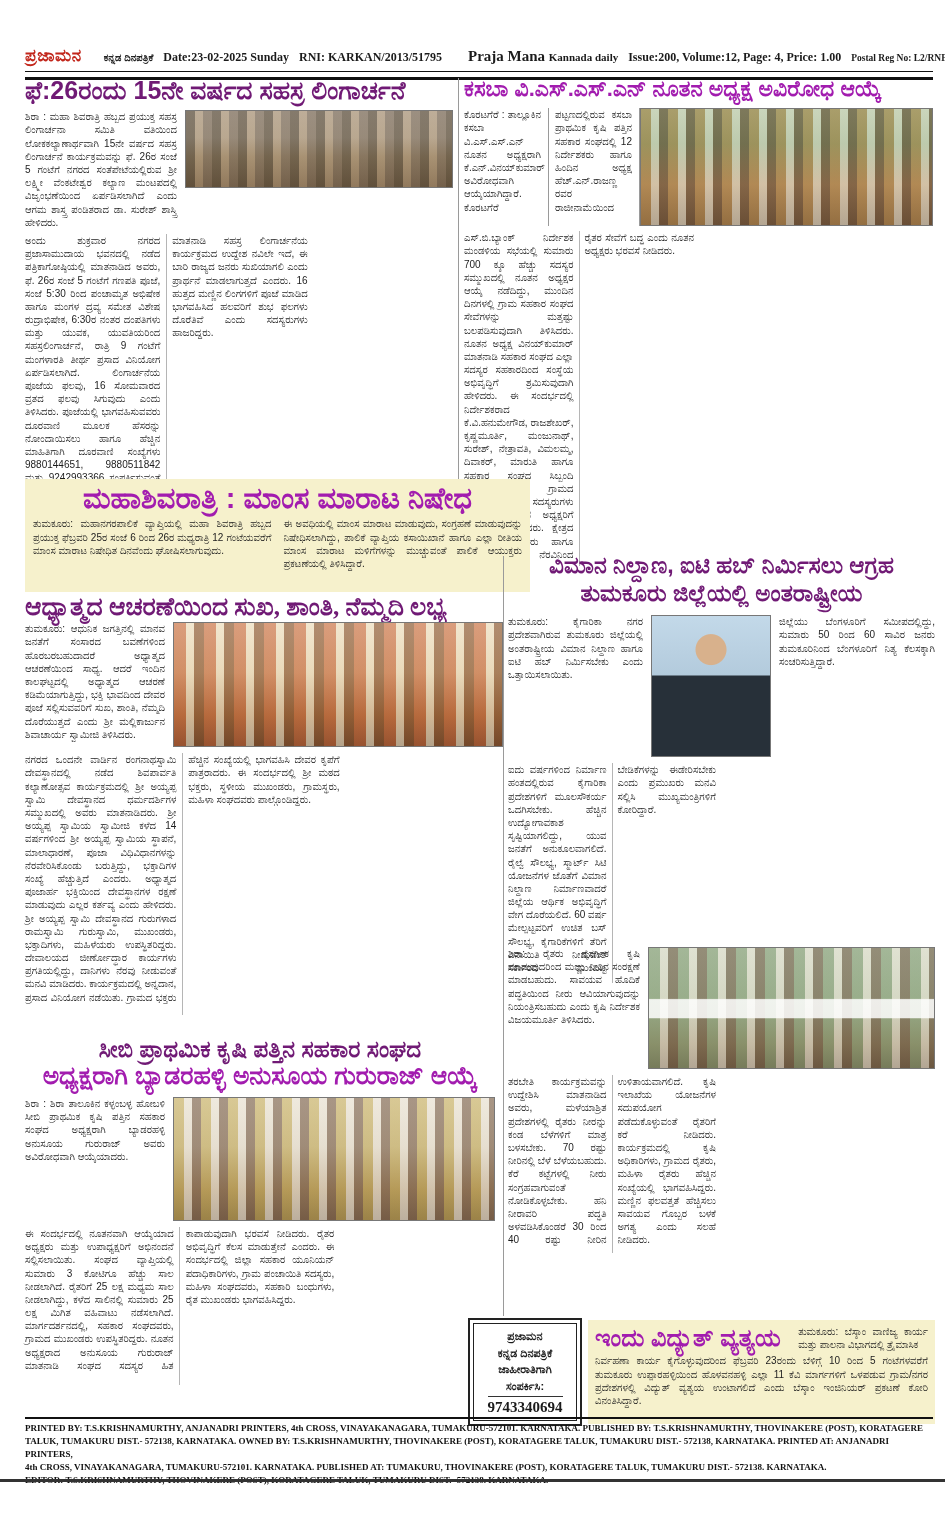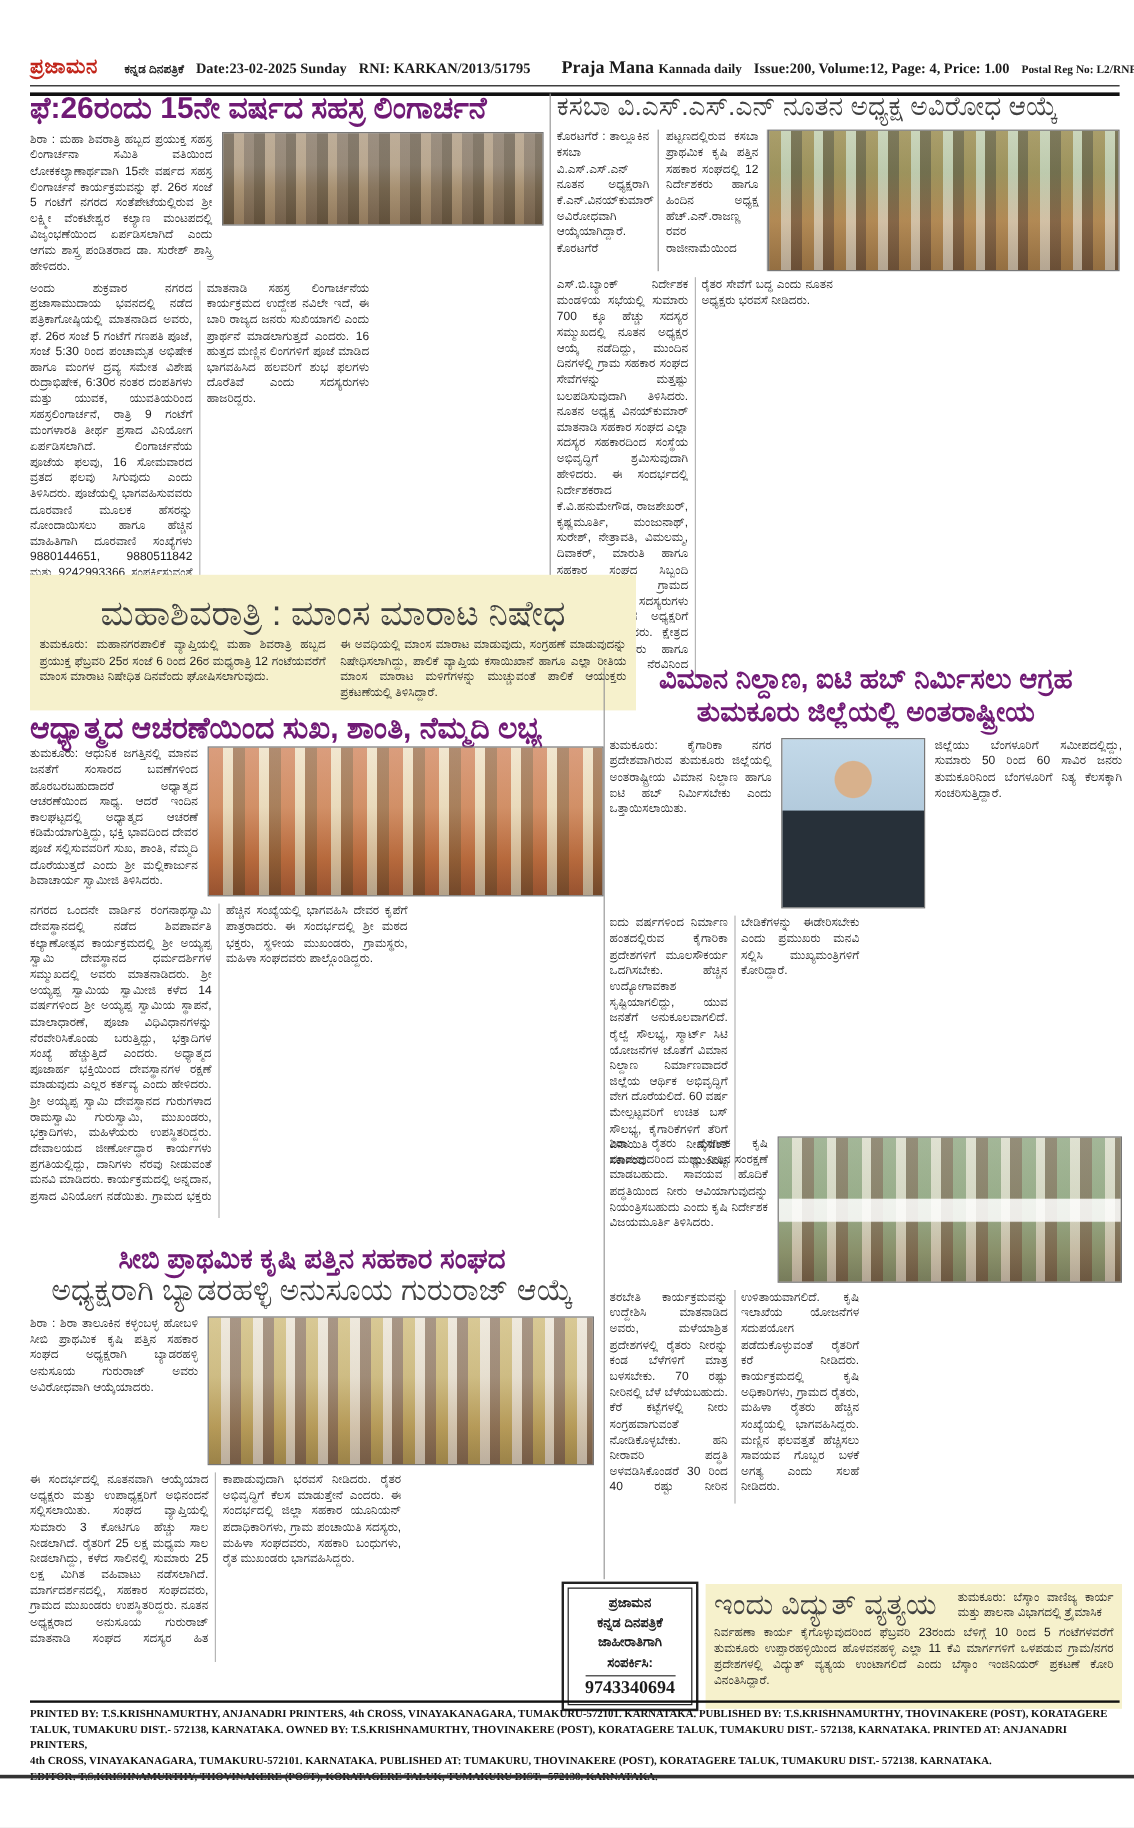--- a/index.html
+++ b/index.html
@@ -10,21 +10,21 @@
   .mh-logo{font-size:17px;font-weight:bold;color:#c2261b;letter-spacing:.5px;}
   .mh-lamp{display:inline-block;width:7px;height:7px;background:#7a1d12;transform:rotate(45deg);margin:0 1px;}
   .mh-tag{font-size:10px;font-weight:bold;color:#222;}
   .mh-date,.mh-rni,.mh-issue{font-size:12px;font-weight:bold;font-family:"Liberation Serif",serif;}
   .mh-title{font-size:15px;font-weight:bold;font-family:"Liberation Serif",serif;margin-left:16px;}
   .mh-title small{font-size:11px;}
   .mh-postal{font-size:9.5px;font-weight:bold;font-family:"Liberation Serif",serif;}
   .mh-rule{position:absolute;left:25px;right:12px;top:71px;height:5px;border-top:1.5px solid #111;border-bottom:3px solid #111;}
   
   .hl-red{color:#701a75;font-weight:bold;}
-  .hl-blk{color:#404040;font-weight:normal;}
+  .hl-blk{color:#a21caf;font-weight:bold;}
   .bodytxt{font-size:10px;line-height:1.32;text-align:justify;color:#1c1c1c;}
   .cols3{column-count:3;column-gap:12px;column-rule:1px solid #b5b5b5;column-fill:auto;}
   .cols4{column-count:4;column-gap:11px;column-rule:1px solid #b5b5b5;column-fill:auto;}
   .cols2{column-count:2;column-gap:14px;column-rule:1px solid #9a9a9a;column-fill:auto;}
   .lead-col{width:152px;flex:0 0 152px;}
   .vrule{position:absolute;width:1px;background:#9a9a9a;}
   
   .photo{border:1px solid #777;box-sizing:border-box;}
   .ph-hall{background:
       repeating-linear-gradient(90deg,rgba(60,45,30,.55) 0 9px,rgba(150,120,90,.45) 9px 17px,rgba(90,70,55,.5) 17px 26px),
@@ -96,21 +96,21 @@
 
   <div style="position:absolute;left:464px;top:77px;width:471px;">
     <div class="hl-blk" style="font-size:22px;line-height:1.1;">ಕಸಬಾ ವಿ.ಎಸ್.ಎಸ್.ಎನ್ ನೂತನ ಅಧ್ಯಕ್ಷ ಅವಿರೋಧ ಆಯ್ಕೆ</div>
     <div style="display:flex;gap:8px;margin-top:7px;">
       <div class="bodytxt cols2" style="width:168px;height:118px;">ಕೊರಟಗೆರೆ : ತಾಲ್ಲೂಕಿನ ಕಸಬಾ ವಿ.ಎಸ್.ಎಸ್.ಎನ್ ನೂತನ ಅಧ್ಯಕ್ಷರಾಗಿ ಕೆ.ಎನ್.ವಿನಯ್‌ಕುಮಾರ್ ಅವಿರೋಧವಾಗಿ ಆಯ್ಕೆಯಾಗಿದ್ದಾರೆ. ಕೊರಟಗೆರೆ ಪಟ್ಟಣದಲ್ಲಿರುವ ಕಸಬಾ ಪ್ರಾಥಮಿಕ ಕೃಷಿ ಪತ್ತಿನ ಸಹಕಾರ ಸಂಘದಲ್ಲಿ 12 ನಿರ್ದೇಶಕರು ಹಾಗೂ ಹಿಂದಿನ ಅಧ್ಯಕ್ಷ ಹೆಚ್.ಎನ್.ರಾಜಣ್ಣ ರವರ ರಾಜೀನಾಮೆಯಿಂದ ತೆರವಾದ ಸ್ಥಾನಕ್ಕೆ ಫೆಬ್ರವರಿ 21 ಬುಧವಾರ 11 ಗಂಟೆಗೆ ಎಲ್ಲಾ ನಿರ್ದೇಶಕರ ಸಮ್ಮುಖದಲ್ಲಿ ಚುನಾವಣೆ ನಡೆಯಿತು.</div>
       <div class="photo ph-outdoor" style="width:293px;height:118px;"></div>
     </div>
     <div class="bodytxt cols4" style="margin-top:5px;height:335px;">ಎಸ್.ಬಿ.ಬ್ಯಾಂಕ್ ನಿರ್ದೇಶಕ ಮಂಡಳಿಯ ಸಭೆಯಲ್ಲಿ ಸುಮಾರು 700 ಕ್ಕೂ ಹೆಚ್ಚು ಸದಸ್ಯರ ಸಮ್ಮುಖದಲ್ಲಿ ನೂತನ ಅಧ್ಯಕ್ಷರ ಆಯ್ಕೆ ನಡೆದಿದ್ದು, ಮುಂದಿನ ದಿನಗಳಲ್ಲಿ ಗ್ರಾಮ ಸಹಕಾರ ಸಂಘದ ಸೇವೆಗಳನ್ನು ಮತ್ತಷ್ಟು ಬಲಪಡಿಸುವುದಾಗಿ ತಿಳಿಸಿದರು. ನೂತನ ಅಧ್ಯಕ್ಷ ವಿನಯ್‌ಕುಮಾರ್ ಮಾತನಾಡಿ ಸಹಕಾರ ಸಂಘದ ಎಲ್ಲಾ ಸದಸ್ಯರ ಸಹಕಾರದಿಂದ ಸಂಸ್ಥೆಯ ಅಭಿವೃದ್ಧಿಗೆ ಶ್ರಮಿಸುವುದಾಗಿ ಹೇಳಿದರು. ಈ ಸಂದರ್ಭದಲ್ಲಿ ನಿರ್ದೇಶಕರಾದ ಕೆ.ವಿ.ಹನುಮೇಗೌಡ, ರಾಜಶೇಖರ್, ಕೃಷ್ಣಮೂರ್ತಿ, ಮಂಜುನಾಥ್, ಸುರೇಶ್, ನೇತ್ರಾವತಿ, ವಿಮಲಮ್ಮ, ದಿವಾಕರ್, ಮಾರುತಿ ಹಾಗೂ ಸಹಕಾರ ಸಂಘದ ಸಿಬ್ಬಂದಿ ವರ್ಗದವರು, ಗ್ರಾಮದ ಮುಖಂಡರು, ಸದಸ್ಯರುಗಳು ಹಾಜರಿದ್ದು ನೂತನ ಅಧ್ಯಕ್ಷರಿಗೆ ಅಭಿನಂದನೆ ಸಲ್ಲಿಸಿದರು. ಕ್ಷೇತ್ರದ ಬಲವೃದ್ಧಿಗೆ ಶಾಸಕರು ಹಾಗೂ ಗ್ರಾಮ ಸಹಕಾರಿಗಳ ನೆರವಿನಿಂದ ರೈತರ ಸೇವೆಗೆ ಬದ್ಧ ಎಂದು ನೂತನ ಅಧ್ಯಕ್ಷರು ಭರವಸೆ ನೀಡಿದರು.</div>
   </div>
 
-  <div class="creambox" style="position:absolute;left:25px;top:479px;width:505px;height:113px;padding:18px 8px;">
+  <div class="creambox" style="position:absolute;left:25px;top:479px;width:505px;height:113px;padding:4px 8px;">
     <div class="hl-blk headline-center" style="font-size:29px;line-height:1.05;">ಮಹಾಶಿವರಾತ್ರಿ : ಮಾಂಸ ಮಾರಾಟ ನಿಷೇಧ</div>
     <div style="display:flex;gap:12px;margin-top:4px;">
       <div class="bodytxt" style="flex:1;">ತುಮಕೂರು: ಮಹಾನಗರಪಾಲಿಕೆ ವ್ಯಾಪ್ತಿಯಲ್ಲಿ ಮಹಾ ಶಿವರಾತ್ರಿ ಹಬ್ಬದ ಪ್ರಯುಕ್ತ ಫೆಬ್ರವರಿ 25ರ ಸಂಜೆ 6 ರಿಂದ 26ರ ಮಧ್ಯರಾತ್ರಿ 12 ಗಂಟೆಯವರೆಗೆ ಮಾಂಸ ಮಾರಾಟ ನಿಷೇಧಿತ ದಿನವೆಂದು ಘೋಷಿಸಲಾಗುವುದು.</div>
       <div class="bodytxt" style="flex:1;">ಈ ಅವಧಿಯಲ್ಲಿ ಮಾಂಸ ಮಾರಾಟ ಮಾಡುವುದು, ಸಂಗ್ರಹಣೆ ಮಾಡುವುದನ್ನು ನಿಷೇಧಿಸಲಾಗಿದ್ದು, ಪಾಲಿಕೆ ವ್ಯಾಪ್ತಿಯ ಕಸಾಯಿಖಾನೆ ಹಾಗೂ ಎಲ್ಲಾ ರೀತಿಯ ಮಾಂಸ ಮಾರಾಟ ಮಳಿಗೆಗಳನ್ನು ಮುಚ್ಚುವಂತೆ ಪಾಲಿಕೆ ಆಯುಕ್ತರು ಪ್ರಕಟಣೆಯಲ್ಲಿ ತಿಳಿಸಿದ್ದಾರೆ.</div>
     </div>
   </div>
 
   <div style="position:absolute;left:508px;top:552px;width:427px;">
     <div class="hl-red headline-center" style="font-size:23px;line-height:1.2;">
       <div>ವಿಮಾನ ನಿಲ್ದಾಣ, ಐಟಿ ಹಬ್ ನಿರ್ಮಿಸಲು ಆಗ್ರಹ</div>
@@ -120,21 +120,21 @@
       <div class="bodytxt" style="flex:0 0 135px;">ತುಮಕೂರು: ಕೈಗಾರಿಕಾ ನಗರ ಪ್ರದೇಶವಾಗಿರುವ ತುಮಕೂರು ಜಿಲ್ಲೆಯಲ್ಲಿ ಅಂತರಾಷ್ಟ್ರೀಯ ವಿಮಾನ ನಿಲ್ದಾಣ ಹಾಗೂ ಐಟಿ ಹಬ್ ನಿರ್ಮಿಸಬೇಕು ಎಂದು ಒತ್ತಾಯಿಸಲಾಯಿತು.</div>
       <div class="photo ph-portrait" style="flex:0 0 120px;height:142px;"></div>
       <div class="bodytxt" style="flex:1;">ಜಿಲ್ಲೆಯು ಬೆಂಗಳೂರಿಗೆ ಸಮೀಪದಲ್ಲಿದ್ದು, ಸುಮಾರು 50 ರಿಂದ 60 ಸಾವಿರ ಜನರು ತುಮಕೂರಿನಿಂದ ಬೆಂಗಳೂರಿಗೆ ನಿತ್ಯ ಕೆಲಸಕ್ಕಾಗಿ ಸಂಚರಿಸುತ್ತಿದ್ದಾರೆ.</div>
     </div>
     <div class="bodytxt cols4" style="margin-top:6px;height:220px;">ಐದು ವರ್ಷಗಳಿಂದ ನಿರ್ಮಾಣ ಹಂತದಲ್ಲಿರುವ ಕೈಗಾರಿಕಾ ಪ್ರದೇಶಗಳಿಗೆ ಮೂಲಸೌಕರ್ಯ ಒದಗಿಸಬೇಕು. ಹೆಚ್ಚಿನ ಉದ್ಯೋಗಾವಕಾಶ ಸೃಷ್ಟಿಯಾಗಲಿದ್ದು, ಯುವ ಜನತೆಗೆ ಅನುಕೂಲವಾಗಲಿದೆ. ರೈಲ್ವೆ ಸೌಲಭ್ಯ, ಸ್ಮಾರ್ಟ್ ಸಿಟಿ ಯೋಜನೆಗಳ ಜೊತೆಗೆ ವಿಮಾನ ನಿಲ್ದಾಣ ನಿರ್ಮಾಣವಾದರೆ ಜಿಲ್ಲೆಯ ಆರ್ಥಿಕ ಅಭಿವೃದ್ಧಿಗೆ ವೇಗ ದೊರೆಯಲಿದೆ. 60 ವರ್ಷ ಮೇಲ್ಪಟ್ಟವರಿಗೆ ಉಚಿತ ಬಸ್ ಸೌಲಭ್ಯ, ಕೈಗಾರಿಕೆಗಳಿಗೆ ತೆರಿಗೆ ವಿನಾಯಿತಿ ನೀಡುವಂತೆ ಸರ್ಕಾರದ ಮುಂದಿಟ್ಟ ಬೇಡಿಕೆಗಳನ್ನು ಈಡೇರಿಸಬೇಕು ಎಂದು ಪ್ರಮುಖರು ಮನವಿ ಸಲ್ಲಿಸಿ ಮುಖ್ಯಮಂತ್ರಿಗಳಿಗೆ ಕೋರಿದ್ದಾರೆ.</div>
   </div>
 
   <div class="vrule" style="left:503px;top:556px;height:760px;"></div>
 
   <div style="position:absolute;left:25px;top:594px;width:478px;">
-    <div class="hl-red" style="font-size:25px;line-height:1.05;">ಆಧ್ಯಾತ್ಮದ ಆಚರಣೆಯಿಂದ ಸುಖ, ಶಾಂತಿ, ನೆಮ್ಮದಿ ಲಭ್ಯ</div>
+    <div class="hl-red" style="font-size:25px;line-height:1.05;font-family:Liberation Serif, serif;">ಆಧ್ಯಾತ್ಮದ ಆಚರಣೆಯಿಂದ ಸುಖ, ಶಾಂತಿ, ನೆಮ್ಮದಿ ಲಭ್ಯ</div>
     <div style="display:flex;gap:8px;margin-top:2px;">
       <div class="bodytxt" style="flex:0 0 140px;">ತುಮಕೂರು: ಆಧುನಿಕ ಜಗತ್ತಿನಲ್ಲಿ ಮಾನವ ಜನತೆಗೆ ಸಂಸಾರದ ಬವಣೆಗಳಿಂದ ಹೊರಬರಬಹುದಾದರೆ ಅಧ್ಯಾತ್ಮದ ಆಚರಣೆಯಿಂದ ಸಾಧ್ಯ. ಆದರೆ ಇಂದಿನ ಕಾಲಘಟ್ಟದಲ್ಲಿ ಅಧ್ಯಾತ್ಮದ ಆಚರಣೆ ಕಡಿಮೆಯಾಗುತ್ತಿದ್ದು, ಭಕ್ತಿ ಭಾವದಿಂದ ದೇವರ ಪೂಜೆ ಸಲ್ಲಿಸುವವರಿಗೆ ಸುಖ, ಶಾಂತಿ, ನೆಮ್ಮದಿ ದೊರೆಯುತ್ತದೆ ಎಂದು ಶ್ರೀ ಮಲ್ಲಿಕಾರ್ಜುನ ಶಿವಾಚಾರ್ಯ ಸ್ವಾಮೀಜಿ ತಿಳಿಸಿದರು.</div>
       <div class="photo ph-stage" style="flex:1;height:125px;"></div>
     </div>
     <div class="bodytxt cols3" style="margin-top:6px;height:262px;">ನಗರದ ಒಂದನೇ ವಾರ್ಡಿನ ರಂಗನಾಥಸ್ವಾಮಿ ದೇವಸ್ಥಾನದಲ್ಲಿ ನಡೆದ ಶಿವಪಾರ್ವತಿ ಕಲ್ಯಾಣೋತ್ಸವ ಕಾರ್ಯಕ್ರಮದಲ್ಲಿ ಶ್ರೀ ಅಯ್ಯಪ್ಪ ಸ್ವಾಮಿ ದೇವಸ್ಥಾನದ ಧರ್ಮದರ್ಶಿಗಳ ಸಮ್ಮುಖದಲ್ಲಿ ಅವರು ಮಾತನಾಡಿದರು. ಶ್ರೀ ಅಯ್ಯಪ್ಪ ಸ್ವಾಮಿಯ ಸ್ವಾಮೀಜಿ ಕಳೆದ 14 ವರ್ಷಗಳಿಂದ ಶ್ರೀ ಅಯ್ಯಪ್ಪ ಸ್ವಾಮಿಯ ಸ್ಥಾಪನೆ, ಮಾಲಾಧಾರಣೆ, ಪೂಜಾ ವಿಧಿವಿಧಾನಗಳನ್ನು ನೆರವೇರಿಸಿಕೊಂಡು ಬರುತ್ತಿದ್ದು, ಭಕ್ತಾದಿಗಳ ಸಂಖ್ಯೆ ಹೆಚ್ಚುತ್ತಿದೆ ಎಂದರು. ಅಧ್ಯಾತ್ಮದ ಪೂಜಾರ್ಹ ಭಕ್ತಿಯಿಂದ ದೇವಸ್ಥಾನಗಳ ರಕ್ಷಣೆ ಮಾಡುವುದು ಎಲ್ಲರ ಕರ್ತವ್ಯ ಎಂದು ಹೇಳಿದರು. ಶ್ರೀ ಅಯ್ಯಪ್ಪ ಸ್ವಾಮಿ ದೇವಸ್ಥಾನದ ಗುರುಗಳಾದ ರಾಮಸ್ವಾಮಿ ಗುರುಸ್ವಾಮಿ, ಮುಖಂಡರು, ಭಕ್ತಾದಿಗಳು, ಮಹಿಳೆಯರು ಉಪಸ್ಥಿತರಿದ್ದರು. ದೇವಾಲಯದ ಜೀರ್ಣೋದ್ಧಾರ ಕಾರ್ಯಗಳು ಪ್ರಗತಿಯಲ್ಲಿದ್ದು, ದಾನಿಗಳು ನೆರವು ನೀಡುವಂತೆ ಮನವಿ ಮಾಡಿದರು. ಕಾರ್ಯಕ್ರಮದಲ್ಲಿ ಅನ್ನದಾನ, ಪ್ರಸಾದ ವಿನಿಯೋಗ ನಡೆಯಿತು. ಗ್ರಾಮದ ಭಕ್ತರು ಹೆಚ್ಚಿನ ಸಂಖ್ಯೆಯಲ್ಲಿ ಭಾಗವಹಿಸಿ ದೇವರ ಕೃಪೆಗೆ ಪಾತ್ರರಾದರು. ಈ ಸಂದರ್ಭದಲ್ಲಿ ಶ್ರೀ ಮಠದ ಭಕ್ತರು, ಸ್ಥಳೀಯ ಮುಖಂಡರು, ಗ್ರಾಮಸ್ಥರು, ಮಹಿಳಾ ಸಂಘದವರು ಪಾಲ್ಗೊಂಡಿದ್ದರು.</div>
   </div>
 
   <div style="position:absolute;left:508px;top:940px;width:427px;">
     <div style="display:flex;gap:8px;margin-top:7px;">
       <div class="bodytxt" style="flex:0 0 132px;">ಶಿರಾ: ರೈತರು ನೈಸರ್ಗಿಕ ಕೃಷಿ ಮಾಡುವುದರಿಂದ ಮಣ್ಣು ನೀರಿನ ಸಂರಕ್ಷಣೆ ಮಾಡಬಹುದು. ಸಾವಯವ ಹೊದಿಕೆ ಪದ್ಧತಿಯಿಂದ ನೀರು ಆವಿಯಾಗುವುದನ್ನು ನಿಯಂತ್ರಿಸಬಹುದು ಎಂದು ಕೃಷಿ ನಿರ್ದೇಶಕ ವಿಜಯಮೂರ್ತಿ ತಿಳಿಸಿದರು.</div>

